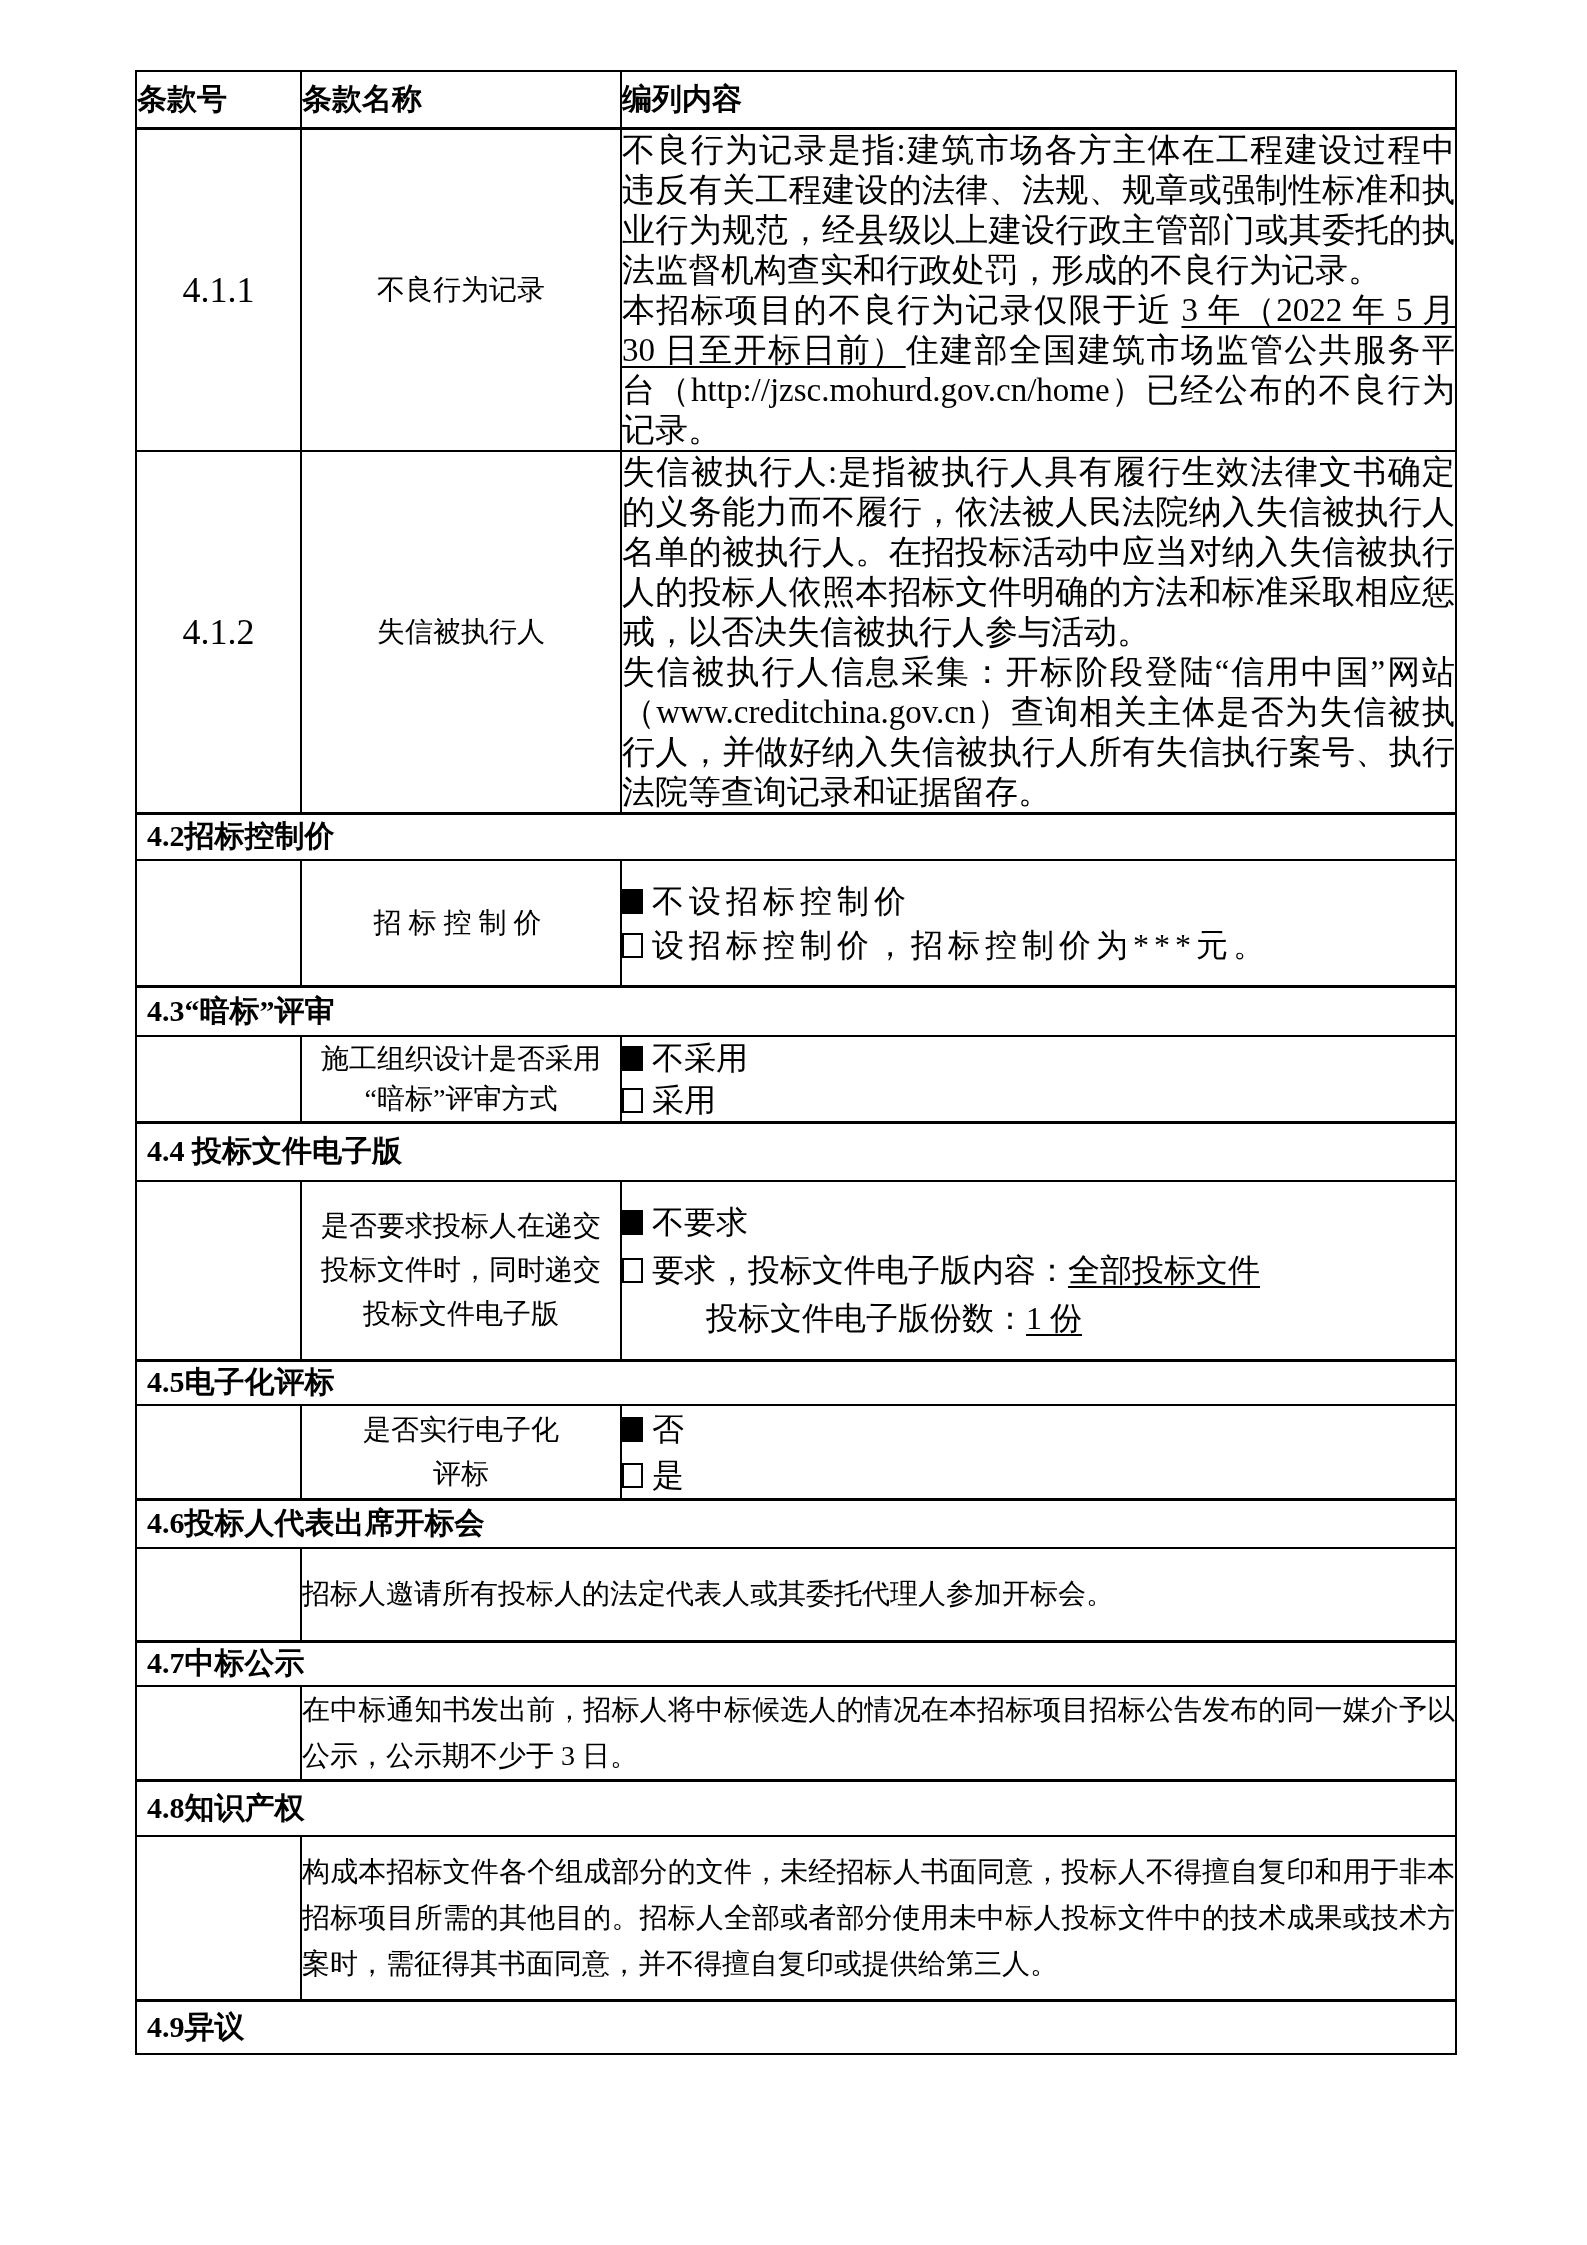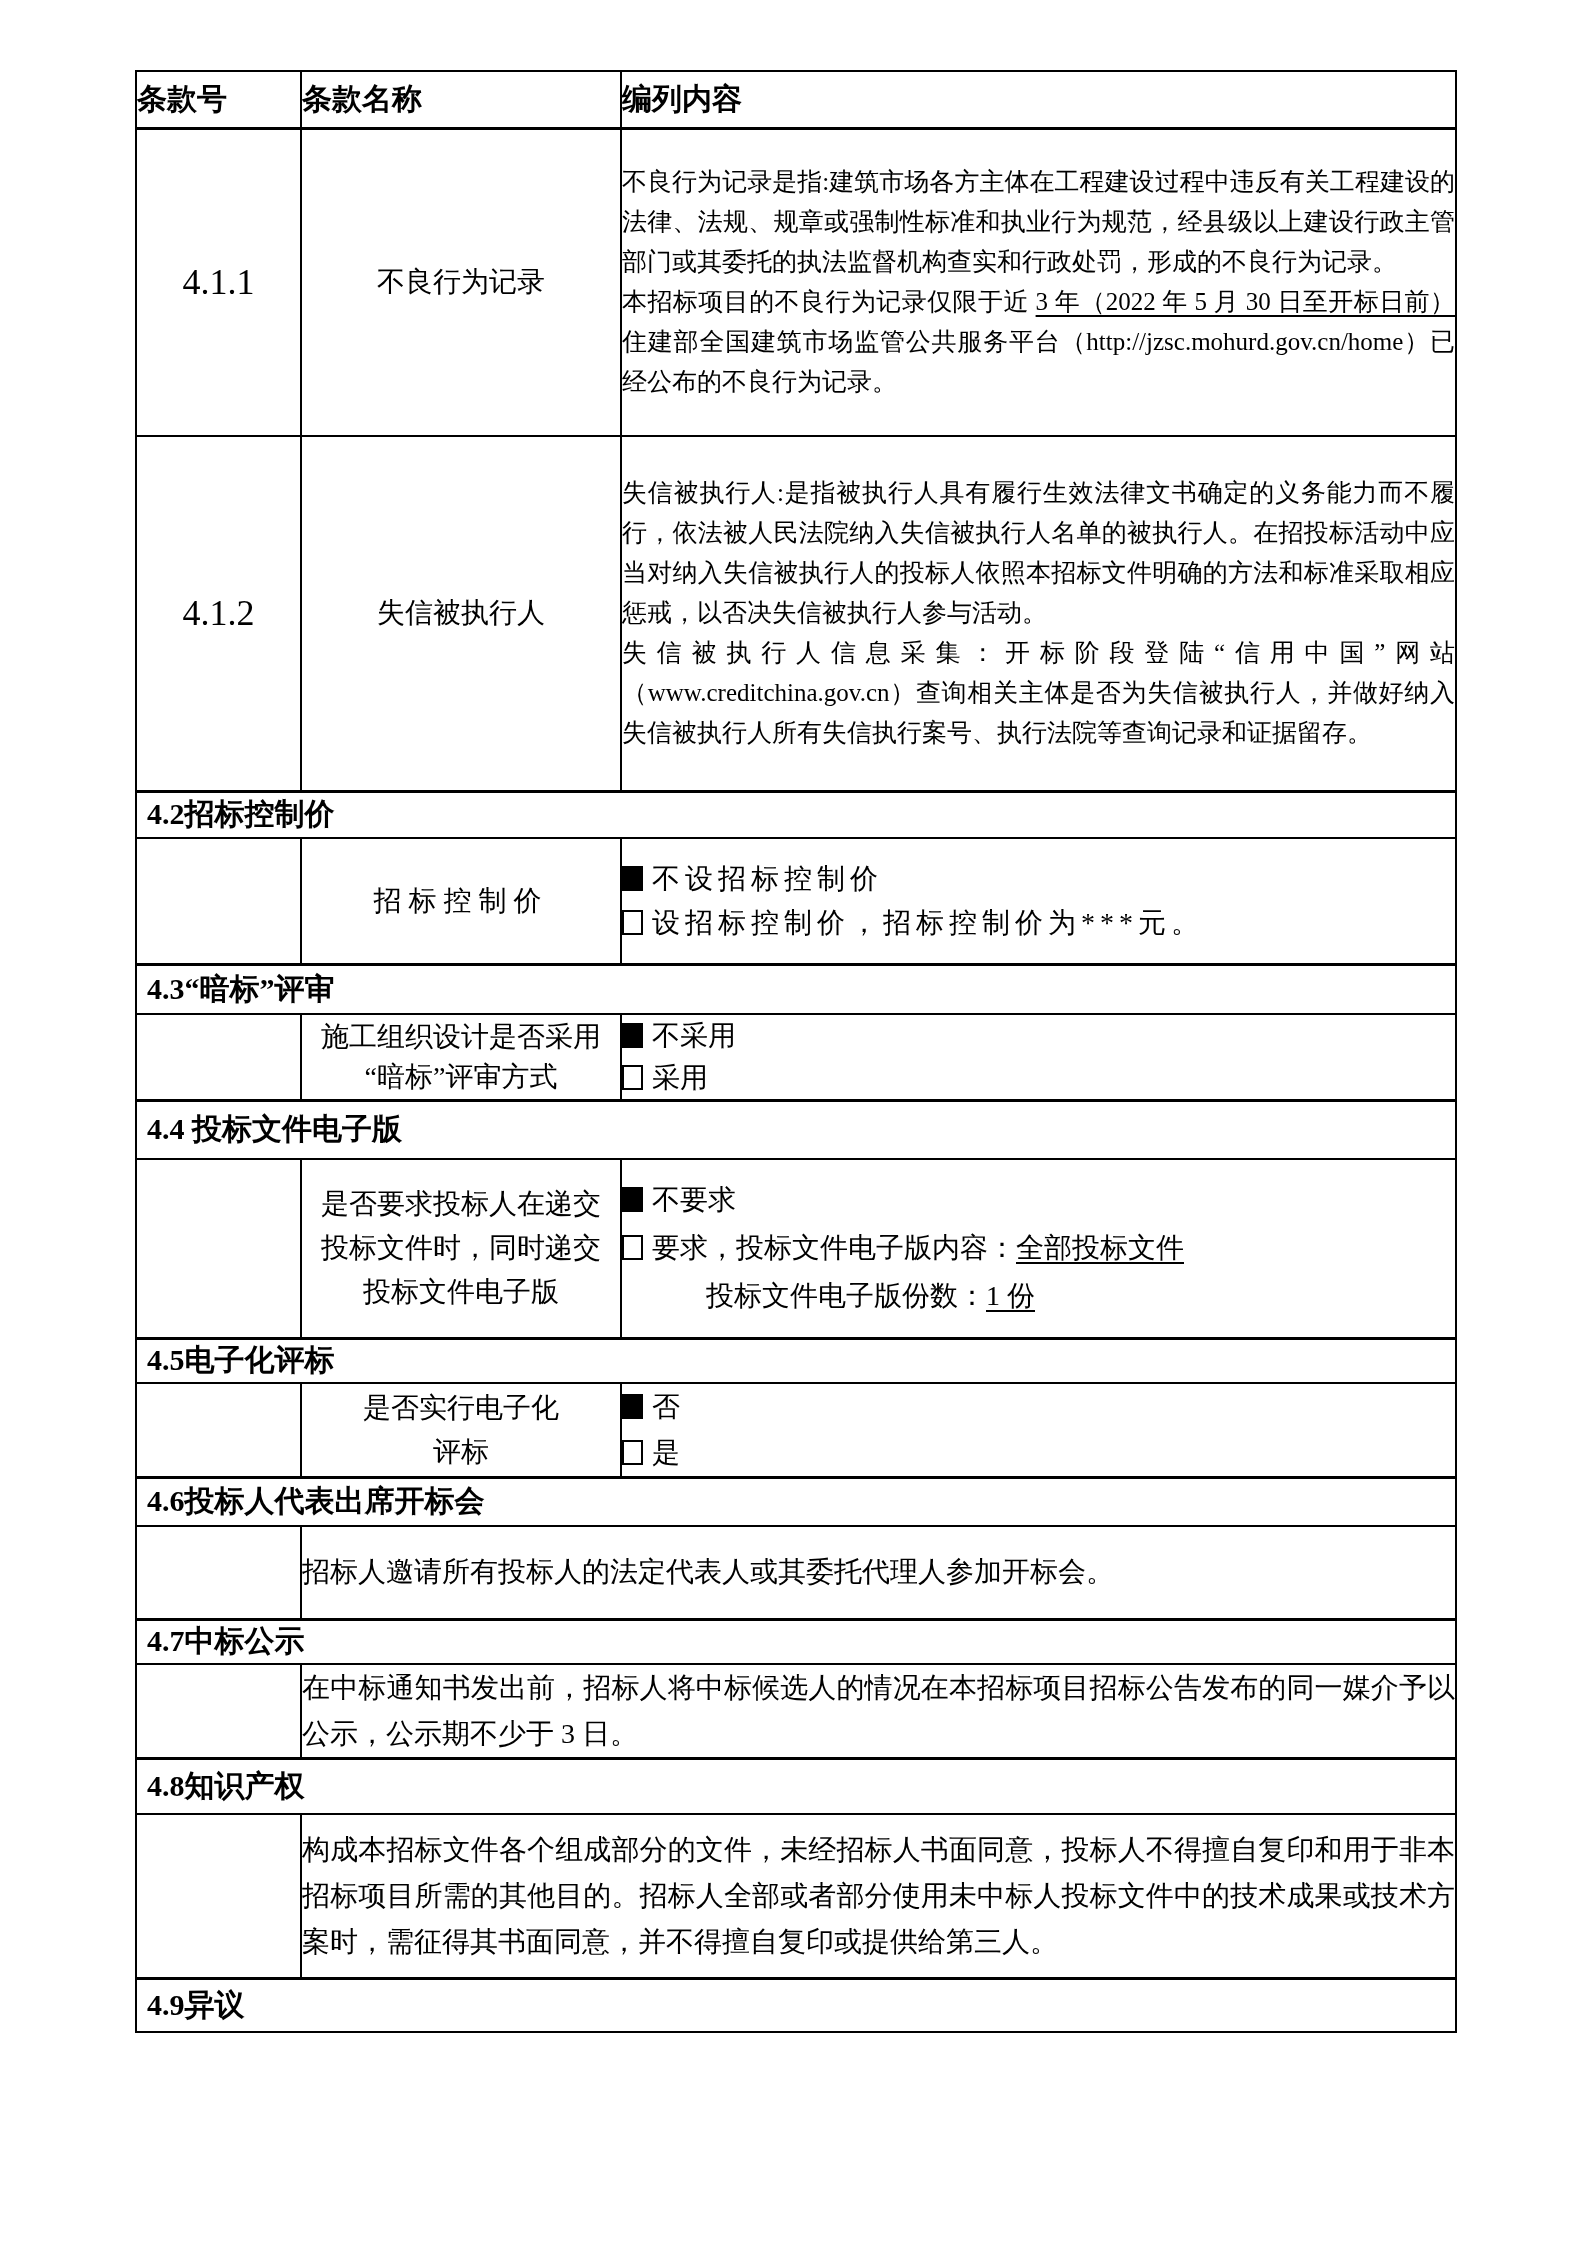--- a/index.html
+++ b/index.html
@@ -37,41 +37,41 @@
     text-align: center;
     font-size: 36px;
   }
   td.name {
     text-align: center;
     font-size: 28px;
     line-height: 40px;
   }
   td.name.sp { letter-spacing: 7px; }
   td.content {
-    font-size: 25px;
+    font-size: 33px;
     line-height: 40px;
     padding: 4px 16px 4px 14px;
     text-align: justify;
     vertical-align: middle;
   }
   td.merged {
     font-size: 28px;
     line-height: 46px;
     padding: 4px 20px 4px 16px;
     text-align: justify;
     vertical-align: middle;
   }
   tr.section td {
     font-size: 30px;
     font-weight: bold;
     padding-left: 10px;
     border-top: 3px solid #000;
   }
   td.opts {
-    font-size: 28px;
+    font-size: 32px;
     padding-left: 14px;
     vertical-align: middle;
   }
   .opt-line { line-height: 44px; white-space: nowrap; }
   .opt-line.lh42 { line-height: 42px; }
   .opt-line.lh46 { line-height: 46px; }
   .opt-line.lh48 { line-height: 48px; white-space: normal; }
   .opt-line.indent { padding-left: 84px; }
   .opts.sp .opt-line { letter-spacing: 5px; }
   .cb {

